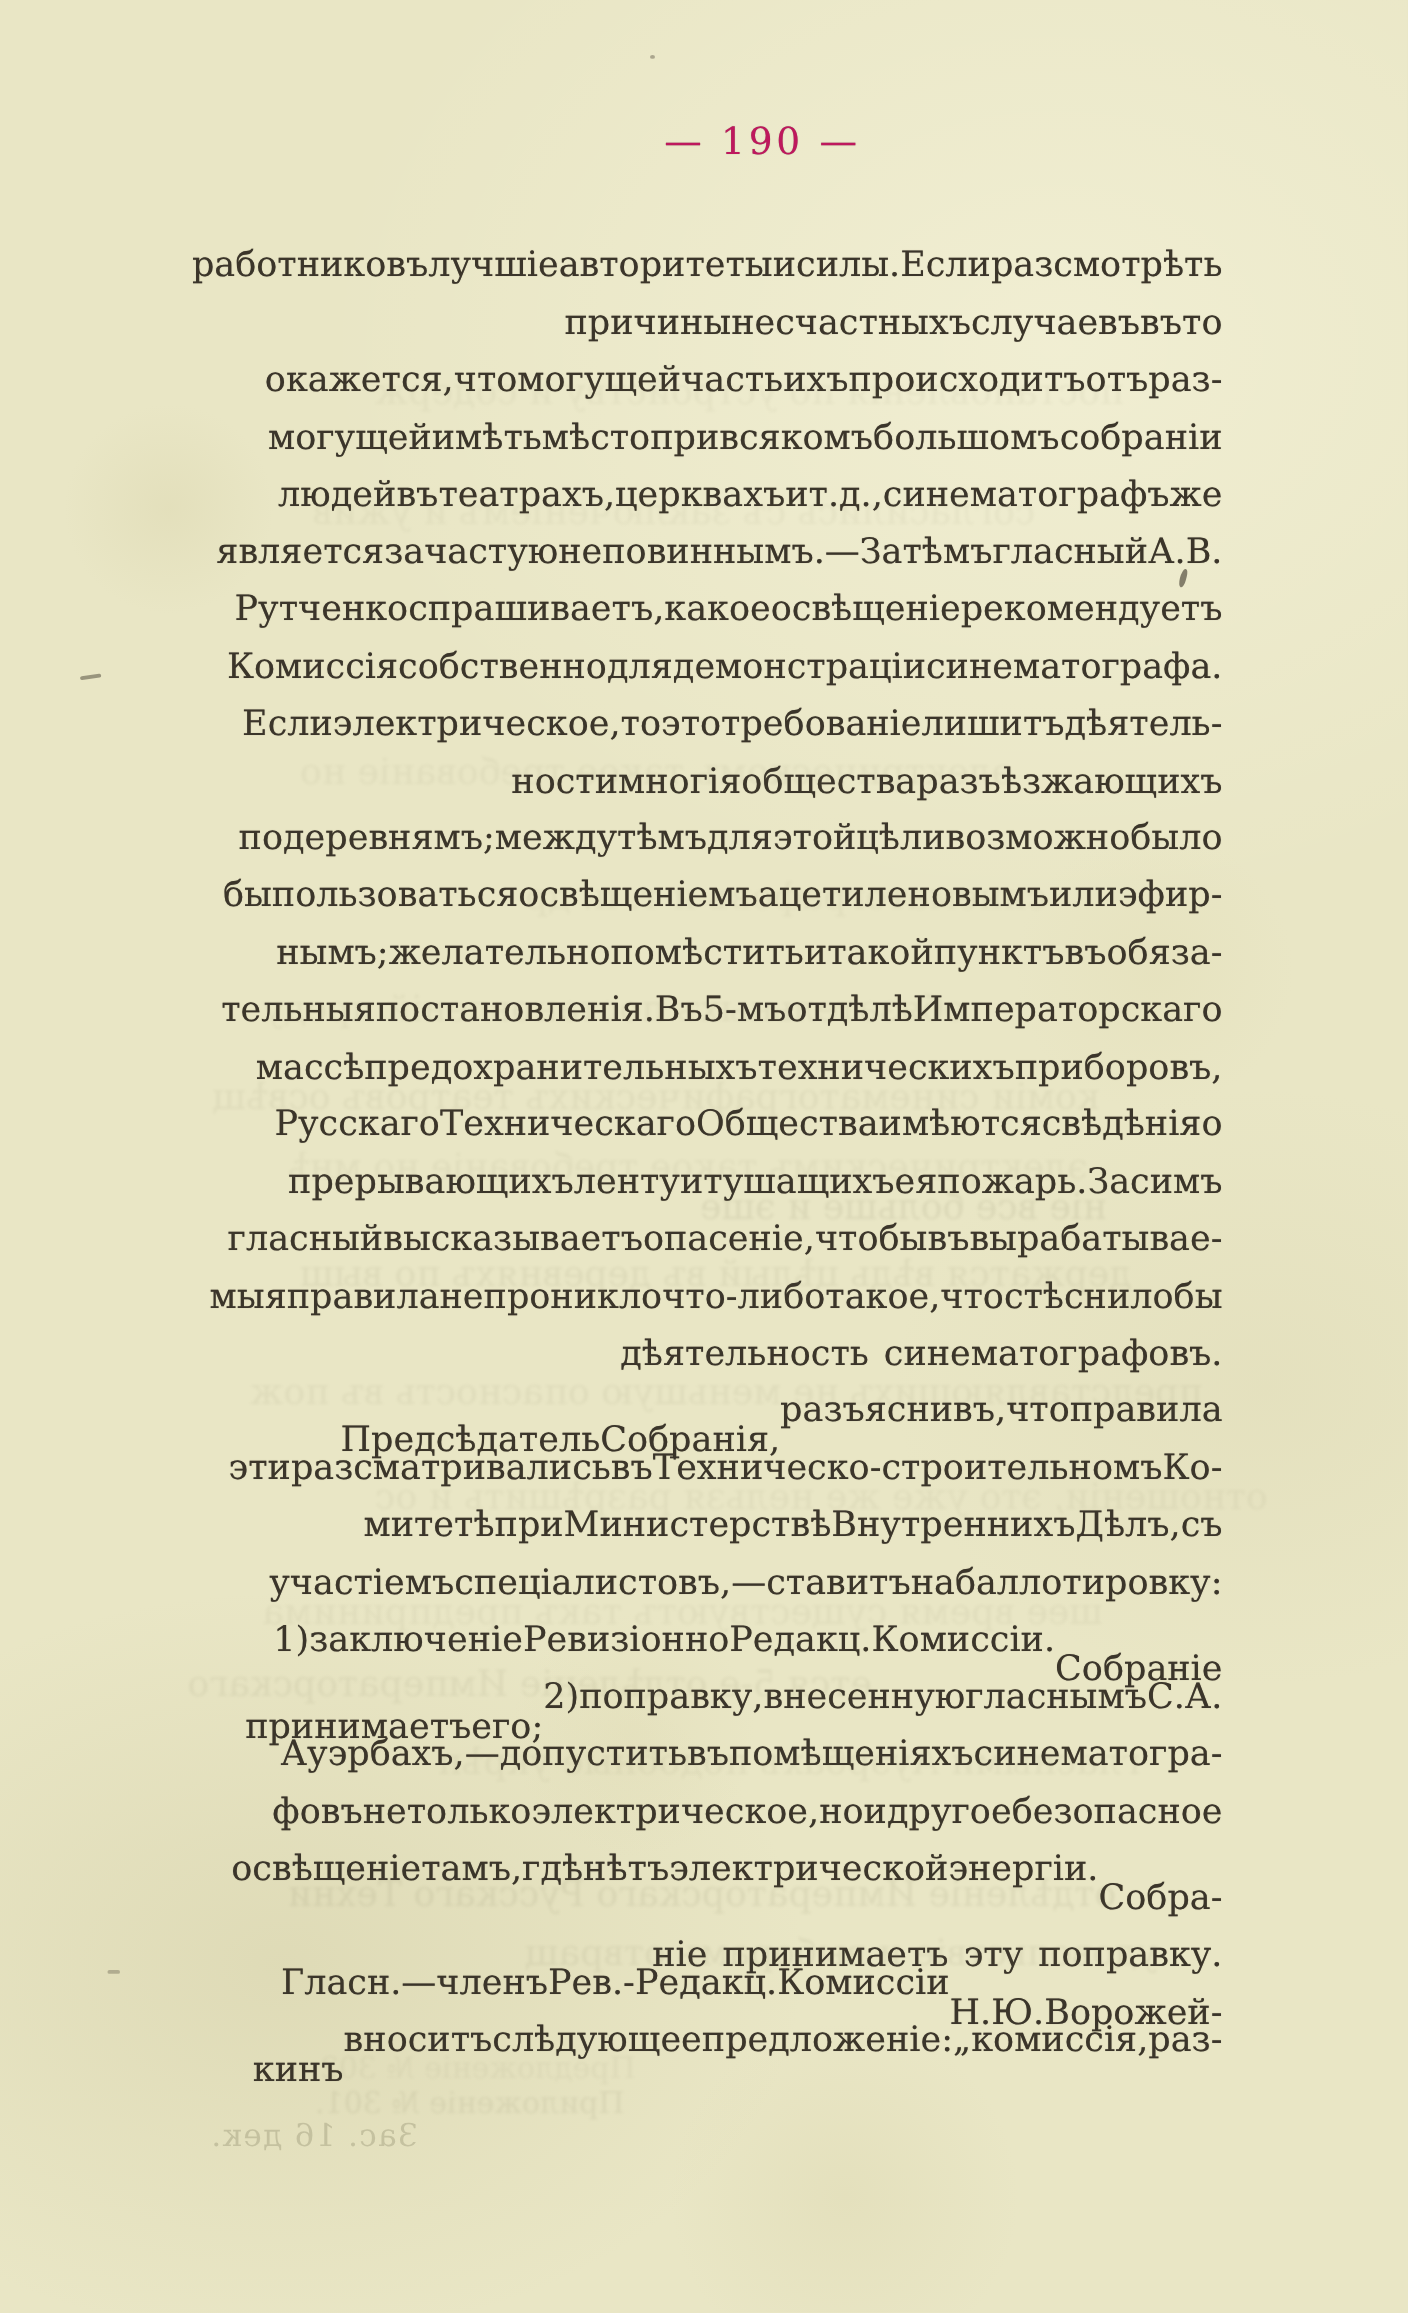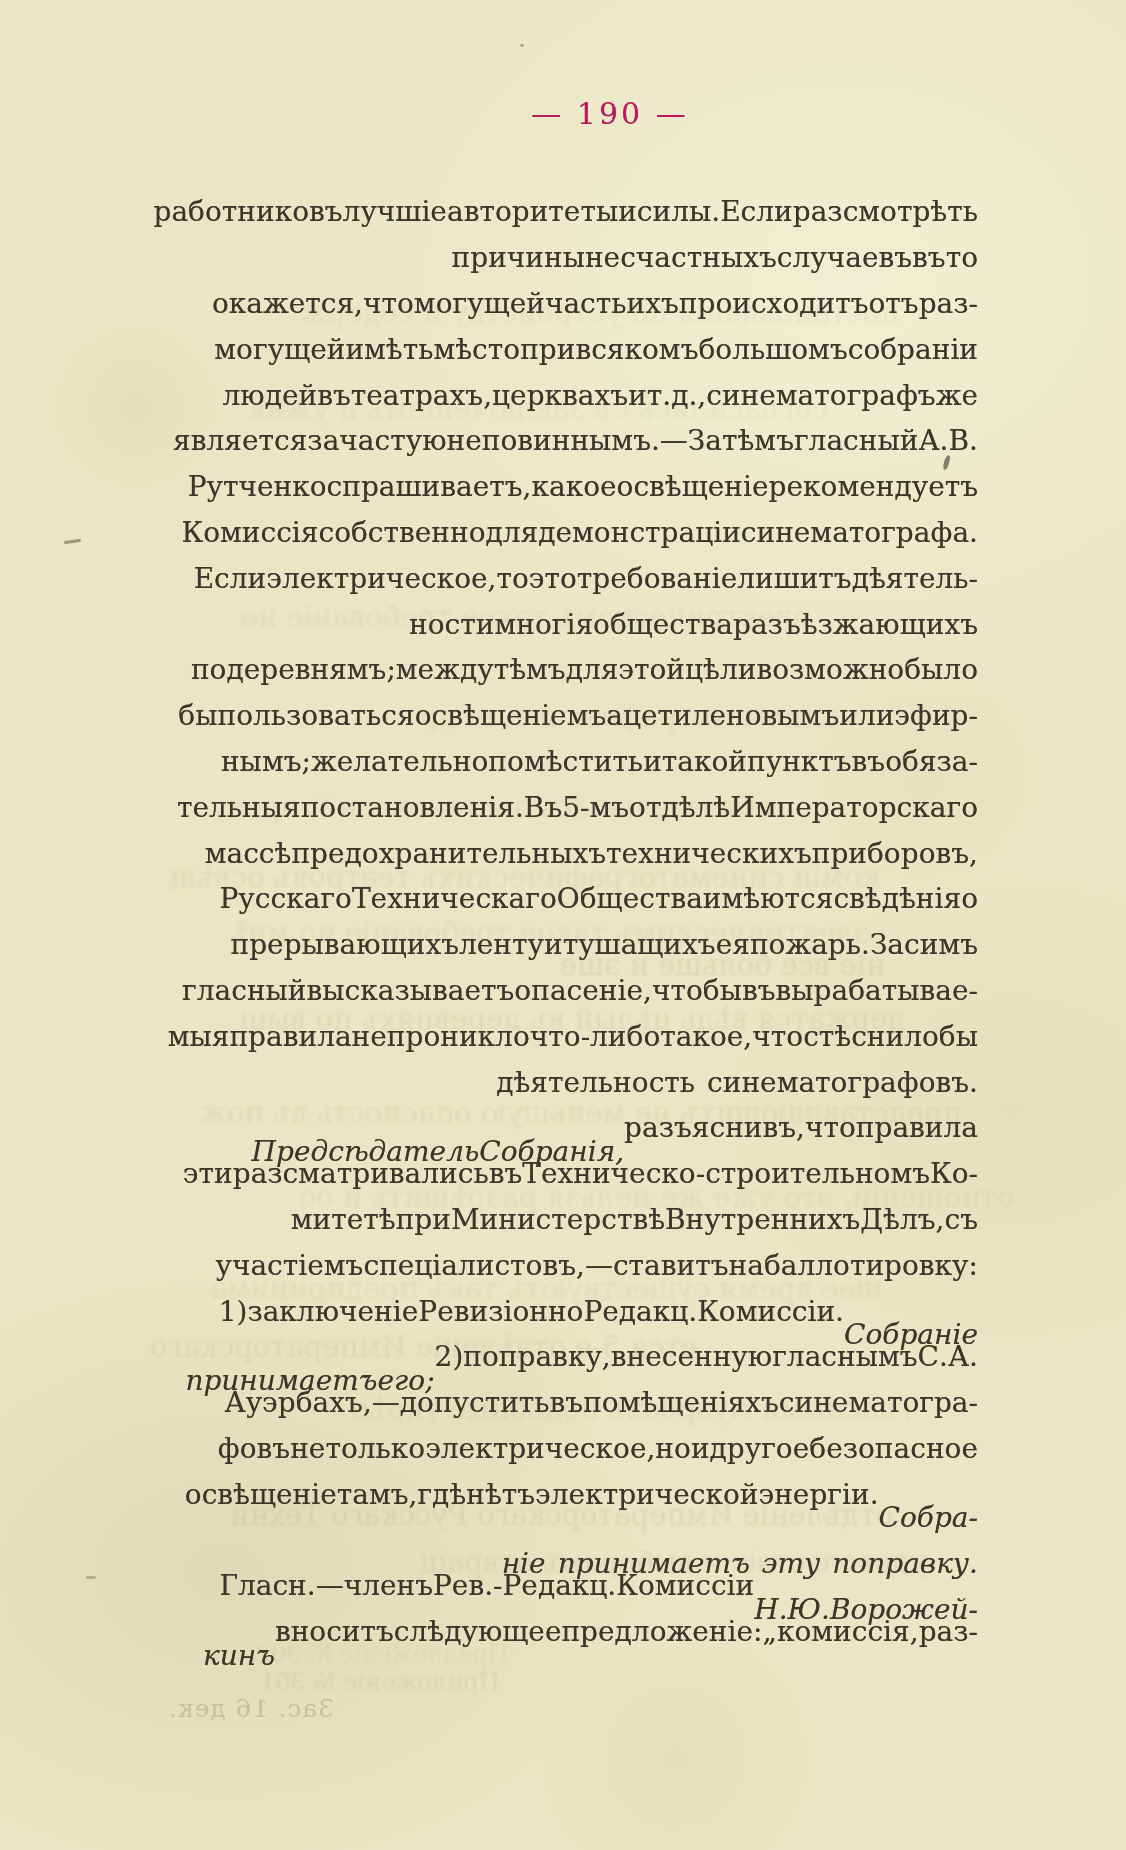--- a/index.html
+++ b/index.html
@@ -29,21 +29,21 @@
   .text-block{
     position:absolute;left:112px;top:189px;width:866px;
     color:#3b352a;font-size:28px;
   }
   .line{
     display:flex;justify-content:flex-end;align-items:center;
     height:45.8px;white-space:nowrap;
     text-shadow:0 0 0.55px rgba(59,53,42,0.55);
   }
   .line.short{justify-content:flex-end;column-gap:12px;}
-  .it{font-style:italic;margin-top:47px;}
+  .it{margin-top:47px;}
   
   .bleed-layer{position:absolute;inset:0;pointer-events:none;}
   .ghost{
     position:absolute;transform:scaleX(-1);
     color:#7e7b5c;filter:blur(1.1px);white-space:nowrap;
     font-size:29px;
   }
   .ghost-note{
     position:absolute;left:168px;top:1694px;transform:scaleX(-1);
     color:#8a8768;opacity:0.34;filter:blur(0.4px);

